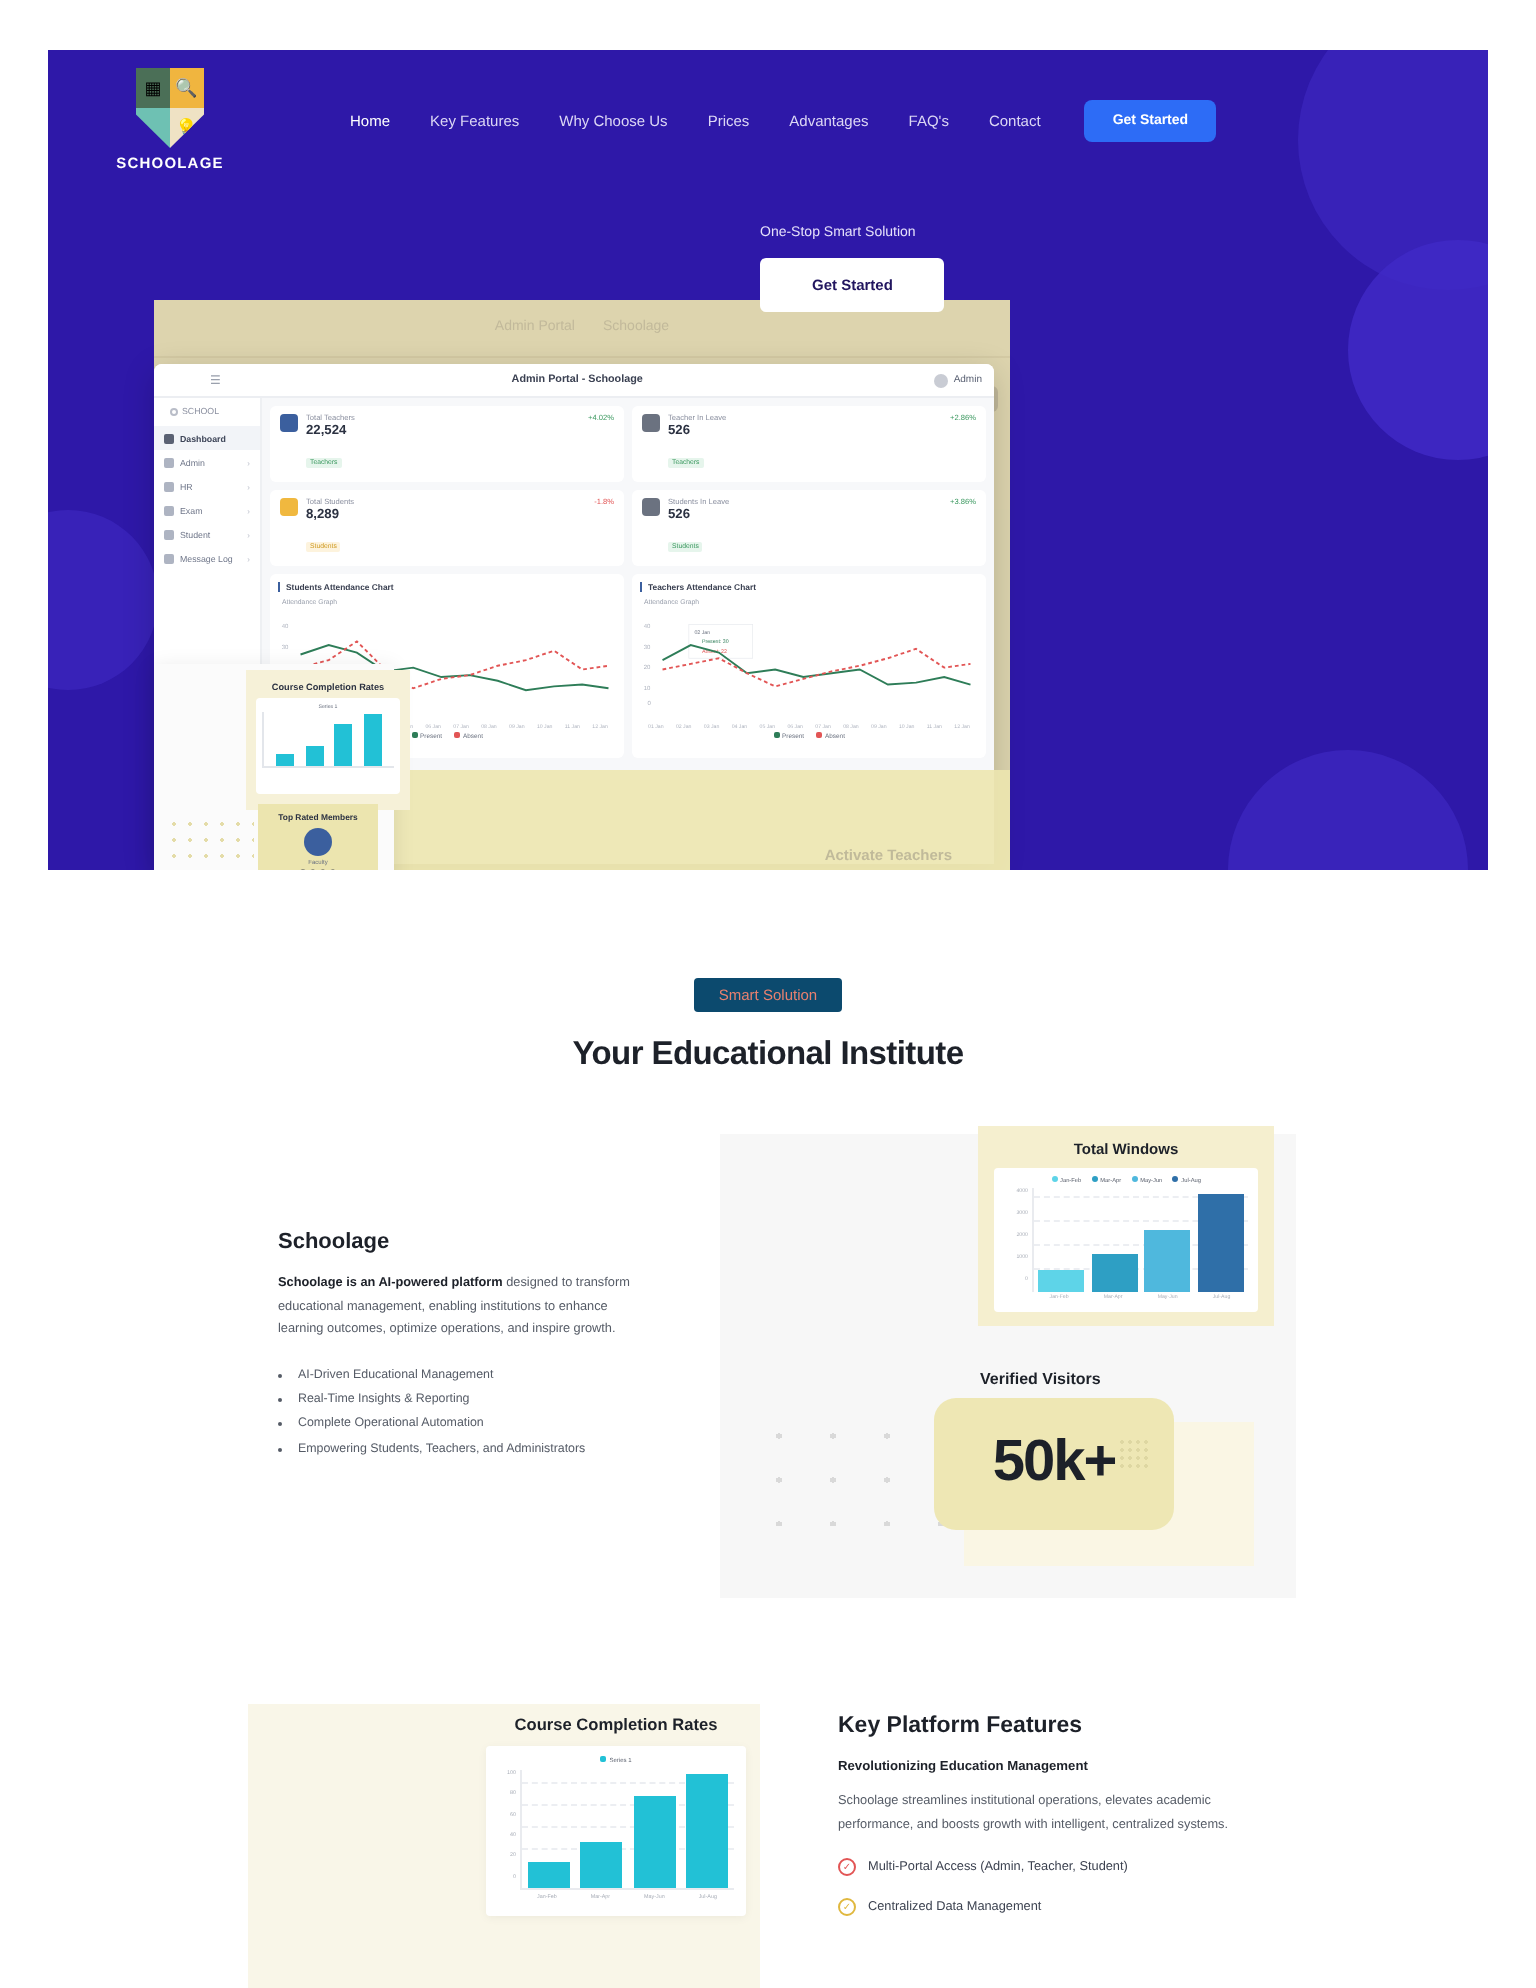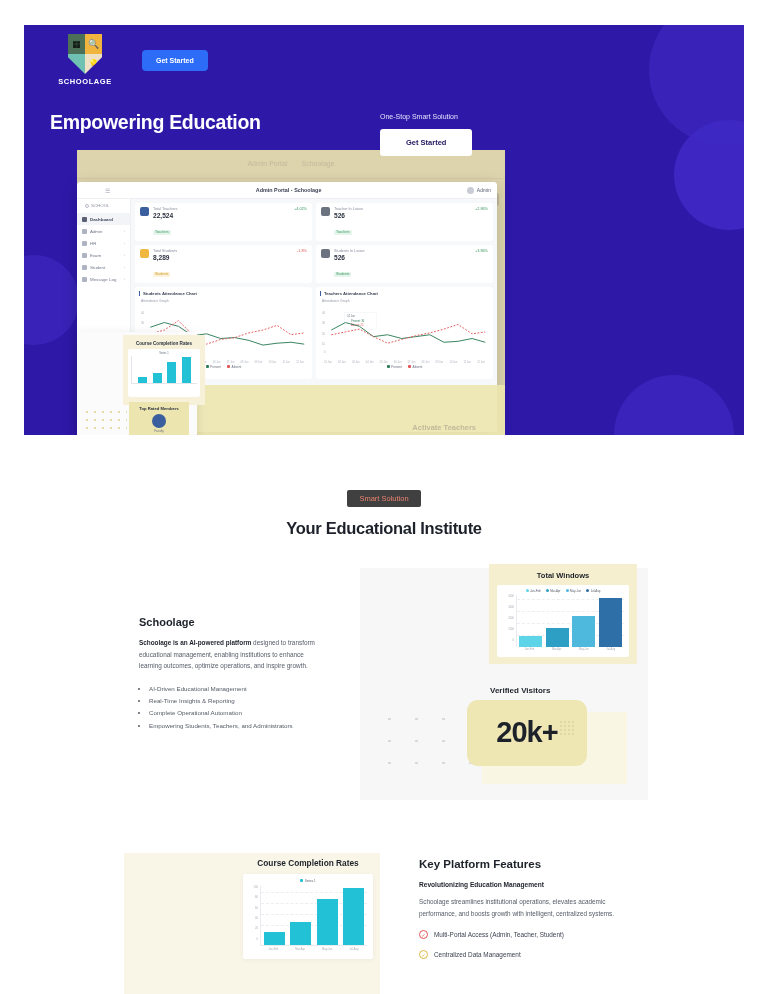--- a/index.html
+++ b/index.html
@@ -185,21 +185,21 @@
   .fm-num { font-size:9px;font-weight:bold;color:#2c3242; }
   .dotgrid {
     position:absolute; left:6px; top:258px; width:44px; height:32px; z-index:6;
     background-image:radial-gradient(#e4dca8 1px, transparent 1px);
     background-size:8px 8px;
   }
 
   
   .sec2 { margin-top:52px; text-align:center; }
   .pill {
-    display:inline-block; background:#404040; color:#e8806f;
+    display:inline-block; background:#0c4a6e; color:#e8806f;
     font-size:7.5px; padding:4px 12px; border-radius:2px;
   }
   .sec-h {
     margin-top:11px; font-size:16.5px; font-weight:800; color:#1d2129;
     line-height:1.32; letter-spacing:-.3px;
   }
 
   .sec2-body { position:relative; margin-top:28px; height:235px; }
   .grey-panel { position:absolute; left:360px; top:0; width:288px; height:232px; background:#f7f7f7;}
   .left-col { position:absolute; left:139px; top:48px; width:185px; text-align:left;}
@@ -285,26 +285,34 @@
   <nav class="nav">
     <div class="logo-wrap">
       <div class="shield">
         <div class="q1">▦</div>
         <div class="q2">🔍</div>
         <div class="q3"></div>
         <div class="q4">💡</div>
       </div>
       <div class="logo-text">SCHOOLAGE</div>
     </div>
+    <div class="nav-links">
+      <a href="#" class="active">Home</a>
+      <a href="#">Key Features</a>
+      <a href="#">Why Choose Us</a>
+      <a href="#">Prices</a>
+      <a href="#">Advantages</a>
+      <a href="#">FAQ's</a>
+      <a href="#">Contact</a>
+    </div>
     <button class="cta-btn">Get Started</button>
   </nav>
 
   <div class="hero-body">
     <div class="headline">
-      <div>Empowering Education</div>
     </div>
     <div class="hero-right">
       <div class="hero-kicker">One-Stop Smart Solution</div>
       <button class="hero-btn">Get Started</button>
     </div>
   </div>
 
   <div class="dash-stage">
     <div class="dash-ghost">
       <div class="dash-ghost-head">
@@ -559,21 +567,21 @@
           <span>Jul-Aug</span>
         </div>
       </div>
     </div>
 
     <div class="vv-wrap">
       <div class="vv-title">Verified Visitors</div>
       <div class="vv-dots"></div>
       <div class="vv-shadow"></div>
       <div class="vv-box">
-        <span class="vv-num">20k+</span>
+        <span class="vv-num">50k+</span>
         <span class="vv-dots2"></span>
       </div>
     </div>
   </div>
 </section>
 
 <section class="sec3">
   <div class="s3-beige"></div>
 
   <div class="ccr-wrap">

